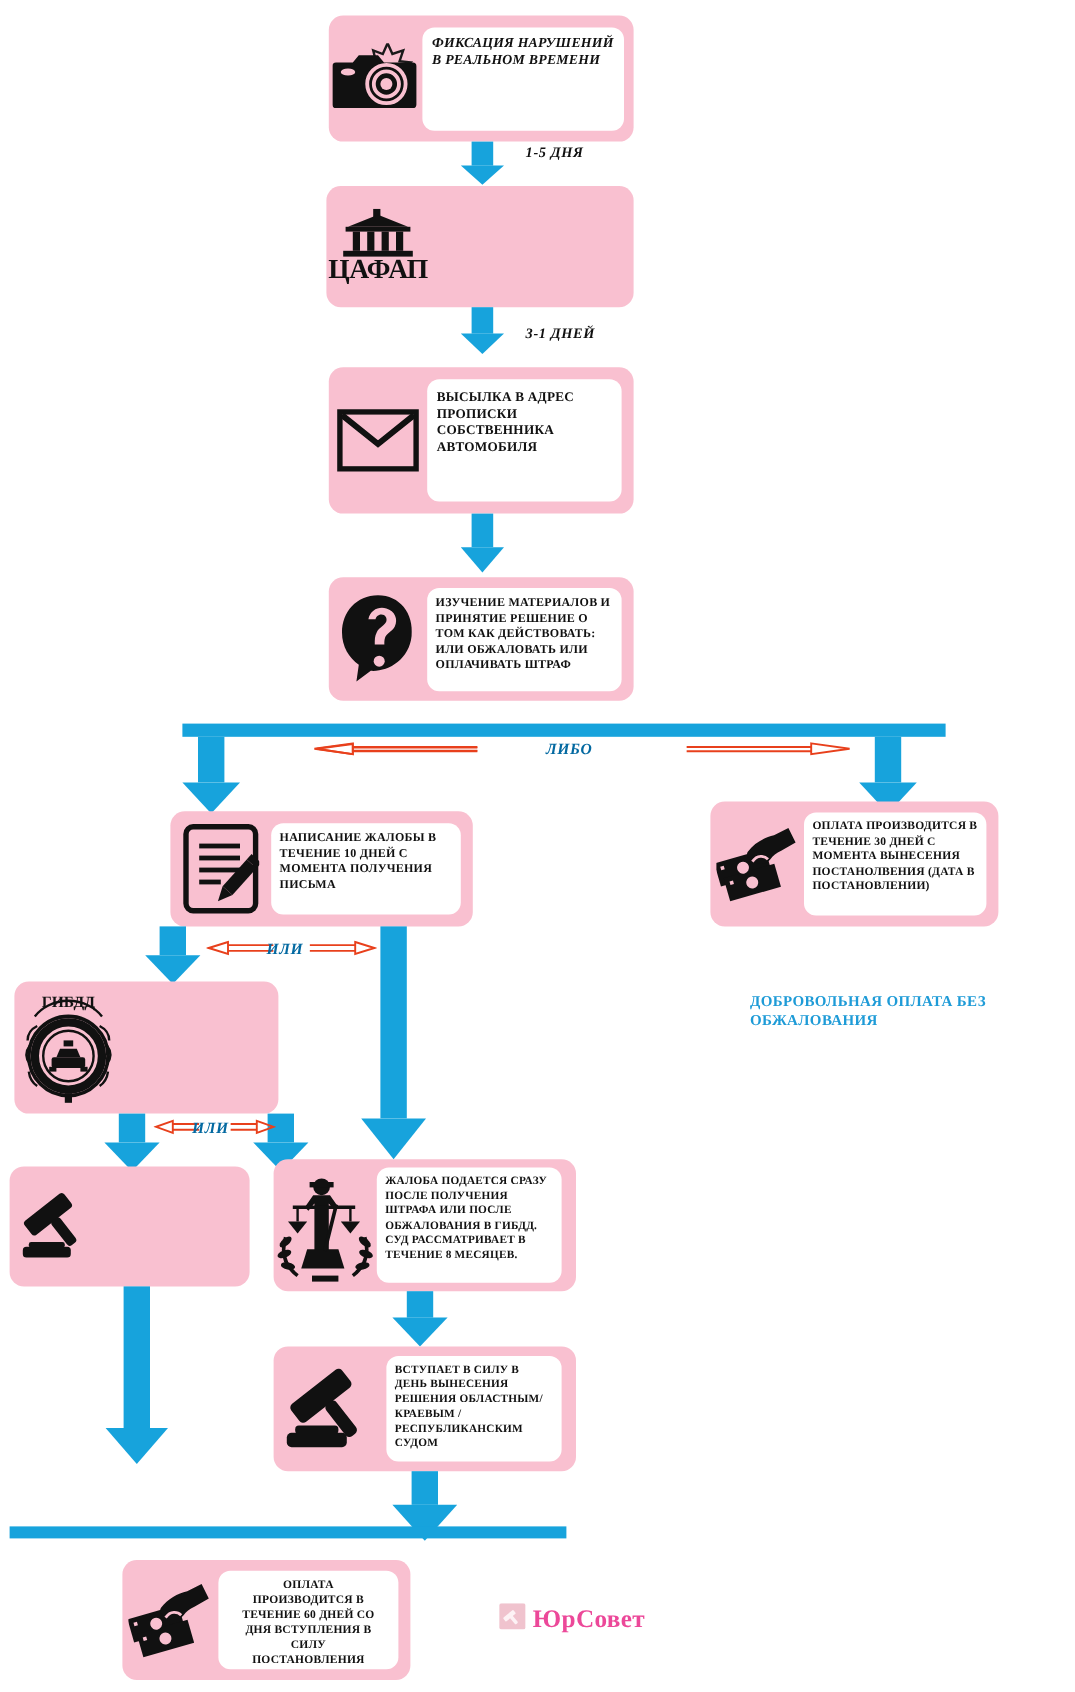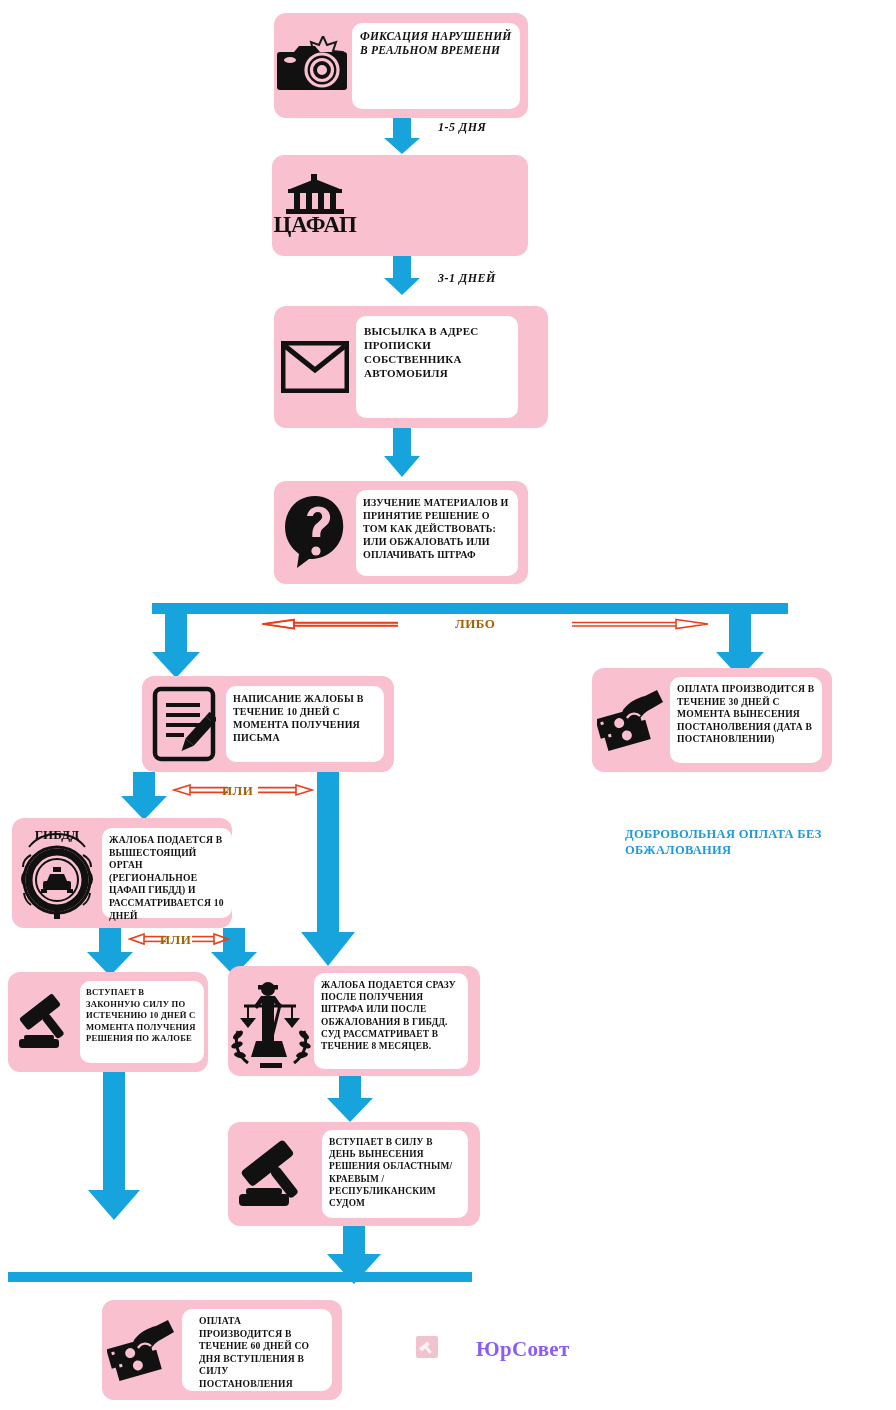--- a/index.html
+++ b/index.html
@@ -44,34 +44,34 @@
   .arrow .head{
     position:absolute;left:50%;transform:translateX(-50%);
     width:0;height:0;border-left-style:solid;border-right-style:solid;
     border-left-color:transparent;border-right-color:transparent;
     border-top:0 solid #17A3DC;
   }
   .hbar{position:absolute;background:#17A3DC;}
 
   
   .redlabel{
-    position:absolute;color:#a16207;font-family:"Liberation Serif",serif;
-    font-weight:bold;font-size:12px;letter-spacing:0.5px;white-space:nowrap;
+    position:absolute;color:#0369a1;font-family:"Liberation Serif",serif;
+    font-weight:bold;font-size:12px;letter-spacing:0.5px;white-space:nowrap;font-style:italic;
   }
   .thinarrow{position:absolute;}
   .bluelabel{
     position:absolute;color:#1E9BD7;font-family:"Liberation Serif",serif;
     font-weight:bold;font-size:12.5px;line-height:16px;letter-spacing:0.3px;
   }
 
   
   .logo{position:absolute;display:flex;align-items:center;gap:6px;}
   .logo .logotext{
     font-family:"Liberation Serif",serif;font-weight:bold;font-size:21px;
-    color:#8b5cf6;letter-spacing:0.3px;margin-left:32px;
+    color:#ec4899;letter-spacing:0.3px;
   }
 </style>
 </head>
 <body>
 
 <div class="stage">
 
   <div class="node" style="left:274px;top:13px;width:254px;height:105px;">
     <div class="iconbox" style="width:78px;height:105px;">
       <svg width="72" height="60" viewBox="0 0 72 60" aria-hidden="true">
@@ -109,21 +109,21 @@
       <div style="font-family:'Liberation Serif',serif;font-weight:bold;font-size:23px;color:#111;margin-top:-2px;letter-spacing:-0.5px;">ЦАФАП</div>
     </div>
   </div>
 
   <div class="arrow" style="left:384px;top:256px;width:36px;height:40px;">
     <div class="shaft" style="top:0;width:18px;height:22px;"></div>
     <div class="head" style="top:22px;border-left-width:18px;border-right-width:18px;border-top-width:17px;"></div>
   </div>
   <div class="redlabel" style="left:438px;top:271px;font-style:italic;font-size:12px;color:#111;">3-1 ДНЕЙ</div>
 
-  <div class="node" style="left:274px;top:306px;width:274px;height:122px;">
+  <div class="node" style="left:274px;top:306px;width:254px;height:122px;">
     <div class="iconbox" style="width:82px;height:122px;">
       <svg width="68" height="52" viewBox="0 0 68 52" aria-hidden="true">
         <rect x="2" y="2" width="64" height="48" fill="none" stroke="#111" stroke-width="5"></rect>
         <path d="M4 5 L34 29 L64 5" fill="none" stroke="#111" stroke-width="5"></path>
       </svg>
     </div>
     <div class="textbox" style="width:162px;height:102px;padding:8px;font-size:11px;line-height:14px;align-items:flex-start;">
       <span>ВЫСЫЛКА В АДРЕС ПРОПИСКИ СОБСТВЕННИКА АВТОМОБИЛЯ</span>
     </div>
   </div>
@@ -263,23 +263,20 @@
           <path d="M10 46 q-6 8 0 16"></path>
             <path d="M74 46 q6 8 0 16"></path>
           <path d="M16 30 q-8 4 -8 12"></path>
             <path d="M68 30 q8 4 8 12"></path>
           <path d="M16 80 q-6 -4 -7 -12"></path>
             <path d="M68 80 q6 -4 7 -12"></path>
         </g>
         <rect x="39" y="86" width="6" height="8" fill="#111"></rect>
       </svg>
     </div>
-    <div class="textbox" style="width:150px;height:90px;padding:6px 7px;font-size:9.6px;line-height:12.6px;align-items:flex-start;">
-      <span>ЖАЛОБА ПОДАЕТСЯ В ВЫШЕСТОЯЩИЙ ОРГАН (РЕГИОНАЛЬНОЕ ЦАФАП ГИБДД) И РАССМАТРИВАЕТСЯ 10 ДНЕЙ</span>
-    </div>
   </div>
 
   <div class="arrow" style="left:86px;top:928px;width:48px;height:48px;">
     <div class="shaft" style="top:0;width:22px;height:24px;"></div>
     <div class="head" style="top:24px;border-left-width:23px;border-right-width:23px;border-top-width:24px;"></div>
   </div>
 
   <div class="arrow" style="left:210px;top:928px;width:48px;height:48px;">
     <div class="shaft" style="top:0;width:22px;height:24px;"></div>
     <div class="head" style="top:24px;border-left-width:23px;border-right-width:23px;border-top-width:24px;"></div>
@@ -304,23 +301,20 @@
   <div class="node" style="left:8px;top:972px;width:200px;height:100px;">
     <div class="iconbox" style="width:72px;height:100px;">
       <svg width="62" height="62" viewBox="0 0 62 62" aria-hidden="true">
         <g transform="rotate(-38 31 26)">
           <rect x="10" y="12" width="42" height="15" rx="3" fill="#111"></rect>
           <rect x="28" y="26" width="9" height="26" rx="3" fill="#111"></rect>
         </g>
         <rect x="6" y="48" width="40" height="9" rx="3" fill="#111"></rect>
         <rect x="11" y="44" width="30" height="5" rx="2" fill="#111"></rect>
       </svg>
-    </div>
-    <div class="textbox" style="width:124px;height:82px;padding:6px;font-size:8.6px;line-height:11.5px;align-items:flex-start;">
-      <span>ВСТУПАЕТ В ЗАКОННУЮ СИЛУ ПО ИСТЕЧЕНИЮ 10 ДНЕЙ С МОМЕНТА ПОЛУЧЕНИЯ РЕШЕНИЯ ПО ЖАЛОБЕ</span>
     </div>
   </div>
 
   <div class="arrow" style="left:86px;top:1072px;width:56px;height:148px;">
     <div class="shaft" style="top:0;width:22px;height:118px;"></div>
     <div class="head" style="top:118px;border-left-width:26px;border-right-width:26px;border-top-width:30px;"></div>
   </div>
 
   <div class="node" style="left:228px;top:966px;width:252px;height:110px;">
     <div class="iconbox" style="width:86px;height:110px;">
@@ -393,21 +387,21 @@
           <rect x="6" y="36" width="44" height="20" fill="#111"></rect>
           <circle cx="24" cy="32" r="5" fill="#F9C0D0"></circle>
           <circle cx="28" cy="46" r="5" fill="#F9C0D0"></circle>
           <rect x="6" y="26" width="3" height="3" fill="#F9C0D0"></rect>
           <rect x="10" y="40" width="3" height="3" fill="#F9C0D0"></rect>
         </g>
         <path d="M26 22 c6 -8 14 -12 22 -14 l12 -6 l6 12 l-12 7 c-4 2 -7 4 -9 7 c-3 4 -9 5 -13 3 c-4 -2 -8 -5 -6 -9 z" fill="#111"></path>
         <path d="M30 30 c4 -6 10 -5 13 -2" fill="none" stroke="#F9C0D0" stroke-width="2.4"></path>
       </svg>
     </div>
-    <div class="textbox" style="width:150px;height:82px;padding:6px 17px;font-size:9.6px;line-height:12.6px;align-items:flex-start;">
+    <div class="textbox" style="width:150px;height:82px;padding:6px 17px;font-size:9.6px;line-height:12.6px;align-items:flex-start;text-align:center;">
       <span>ОПЛАТА ПРОИЗВОДИТСЯ В ТЕЧЕНИЕ 60 ДНЕЙ СО ДНЯ ВСТУПЛЕНИЯ В СИЛУ ПОСТАНОВЛЕНИЯ</span>
     </div>
   </div>
 
   <div class="logo" style="left:416px;top:1336px;">
     <span style="display:inline-block;">
       <svg width="22" height="22" viewBox="0 0 22 22" aria-hidden="true">
         <rect x="0" y="0" width="22" height="22" rx="2" fill="#F0C3CE"></rect>
         <g transform="rotate(-40 11 11)">
           <rect x="4" y="7" width="11" height="4" rx="1" fill="#FDF2F5"></rect>

